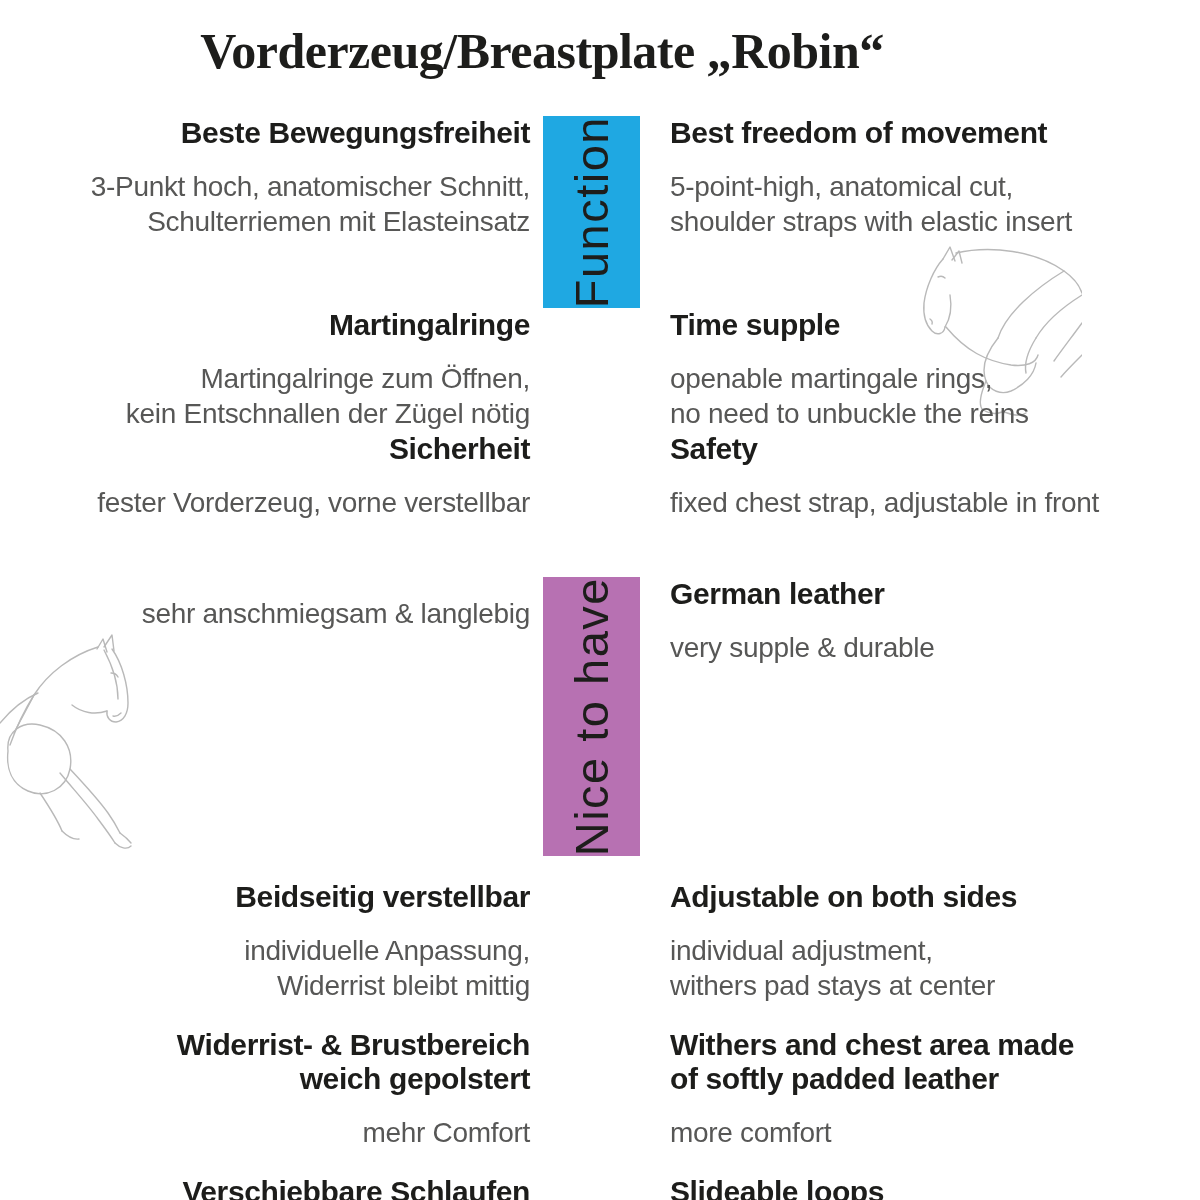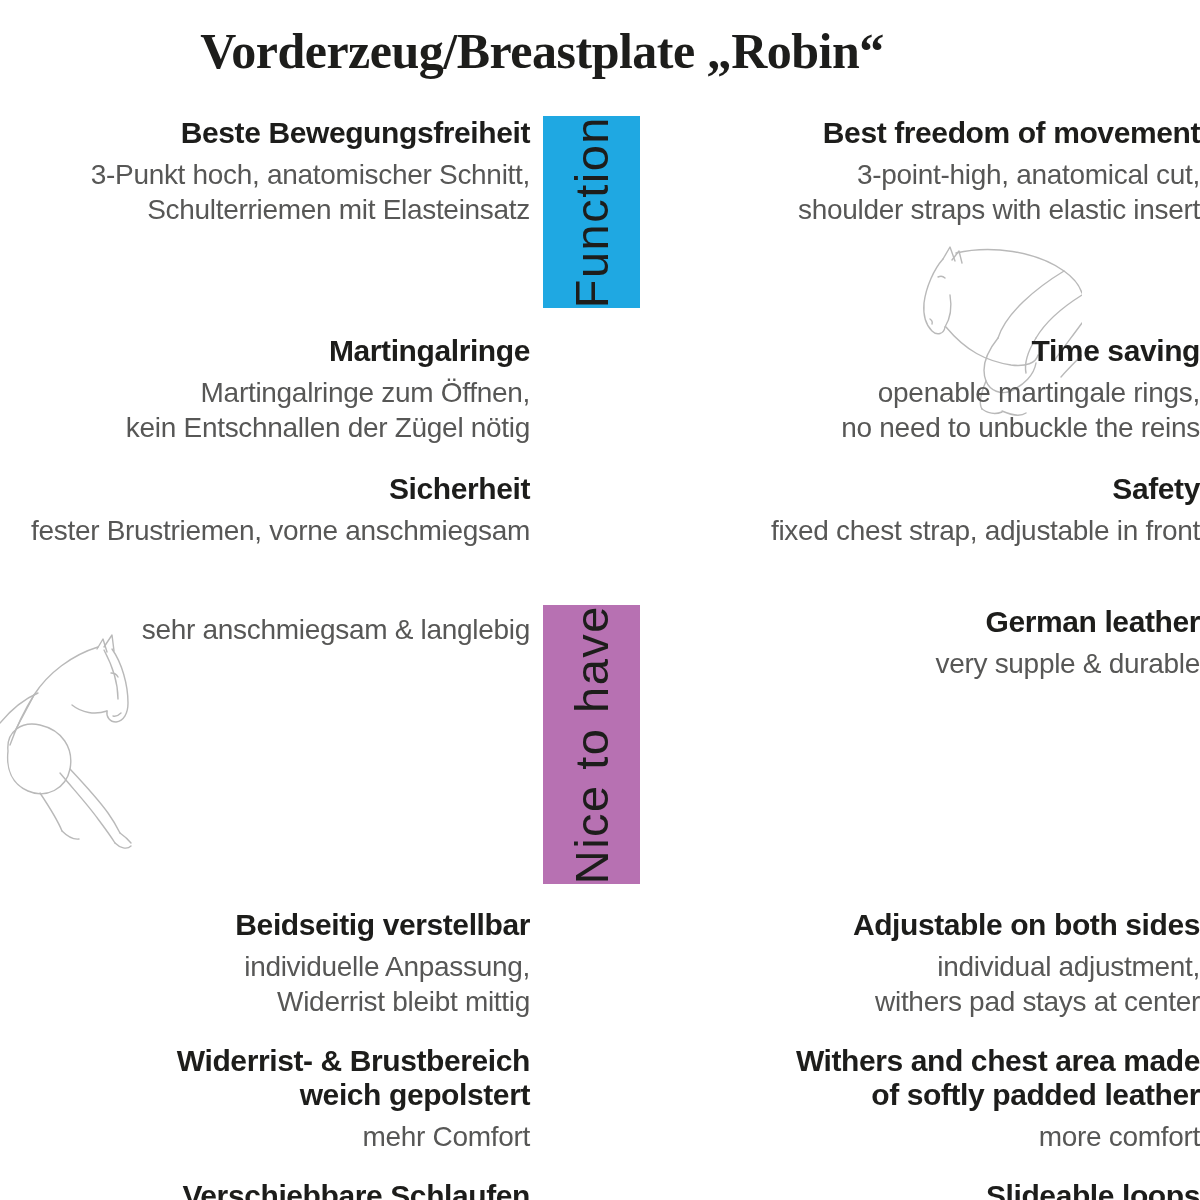--- a/index.html
+++ b/index.html
@@ -18,47 +18,46 @@
     font-size:50px;
     letter-spacing:-0.5px;
     text-align:center;
     padding-top:22px;
     white-space:nowrap;
   }
 
   .sec {
     display:grid;
     grid-template-columns:530px 122px 548px;
-    row-gap:26px;
     margin-top:36px;
     position:relative;
     z-index:2;
   }
   .sec.sec2 { margin-top:56px; row-gap:24px; }
 
   .blk { min-width:0; }
   .blk.de { grid-column:1; text-align:right; }
-  .blk.en { grid-column:3; text-align:right; padding-left:18px; }
+  .blk.en { grid-column:3; text-align:left; padding-left:18px; }
 
   .blk h3 {
     font-size:30px;
     font-weight:700;
     line-height:1.14;
     letter-spacing:-0.4px;
     white-space:pre-line;
     color:#1d1d1b;
   }
   .blk p {
     font-size:28px;
     font-weight:400;
     line-height:1.24;
     letter-spacing:-0.3px;
     white-space:pre-line;
     color:#575756;
-    margin-top:8px;
+    margin-top:20px;
   }
 
   .bar {
     grid-column:2;
     grid-row:1 / -1;
     width:97px;
     justify-self:center;
     align-self:stretch;
     display:flex;
     align-items:center;
@@ -87,38 +86,38 @@
   <h1 class="title">Vorderzeug/Breastplate „Robin“</h1>
 
   <section class="sec">
     <div class="blk de" style="grid-row:1">
       <h3>Beste Bewegungsfreiheit</h3>
       <p>3-Punkt hoch, anatomischer Schnitt,
 Schulterriemen mit Elasteinsatz</p>
     </div>
     <div class="blk en" style="grid-row:1">
       <h3>Best freedom of movement</h3>
-      <p>3-point-high, anatomical cut,
+      <p>5-point-high, anatomical cut,
 shoulder straps with elastic insert</p>
     </div>
 
     <div class="blk de" style="grid-row:2">
       <h3>Martingalringe</h3>
       <p>Martingalringe zum Öffnen,
 kein Entschnallen der Zügel nötig</p>
     </div>
     <div class="blk en" style="grid-row:2">
-      <h3>Time saving</h3>
+      <h3>Time supple</h3>
       <p>openable martingale rings,
 no need to unbuckle the reins</p>
     </div>
 
     <div class="blk de" style="grid-row:3">
       <h3>Sicherheit</h3>
-      <p>fester Brustriemen, vorne anschmiegsam</p>
+      <p>fester Vorderzeug, vorne verstellbar</p>
     </div>
     <div class="blk en" style="grid-row:3">
       <h3>Safety</h3>
       <p>fixed chest strap, adjustable in front</p>
     </div>
 
     <div class="bar" style="background: rgb(31, 168, 226);">
       <span class="bar-label">Function</span>
     </div>
   </section>

